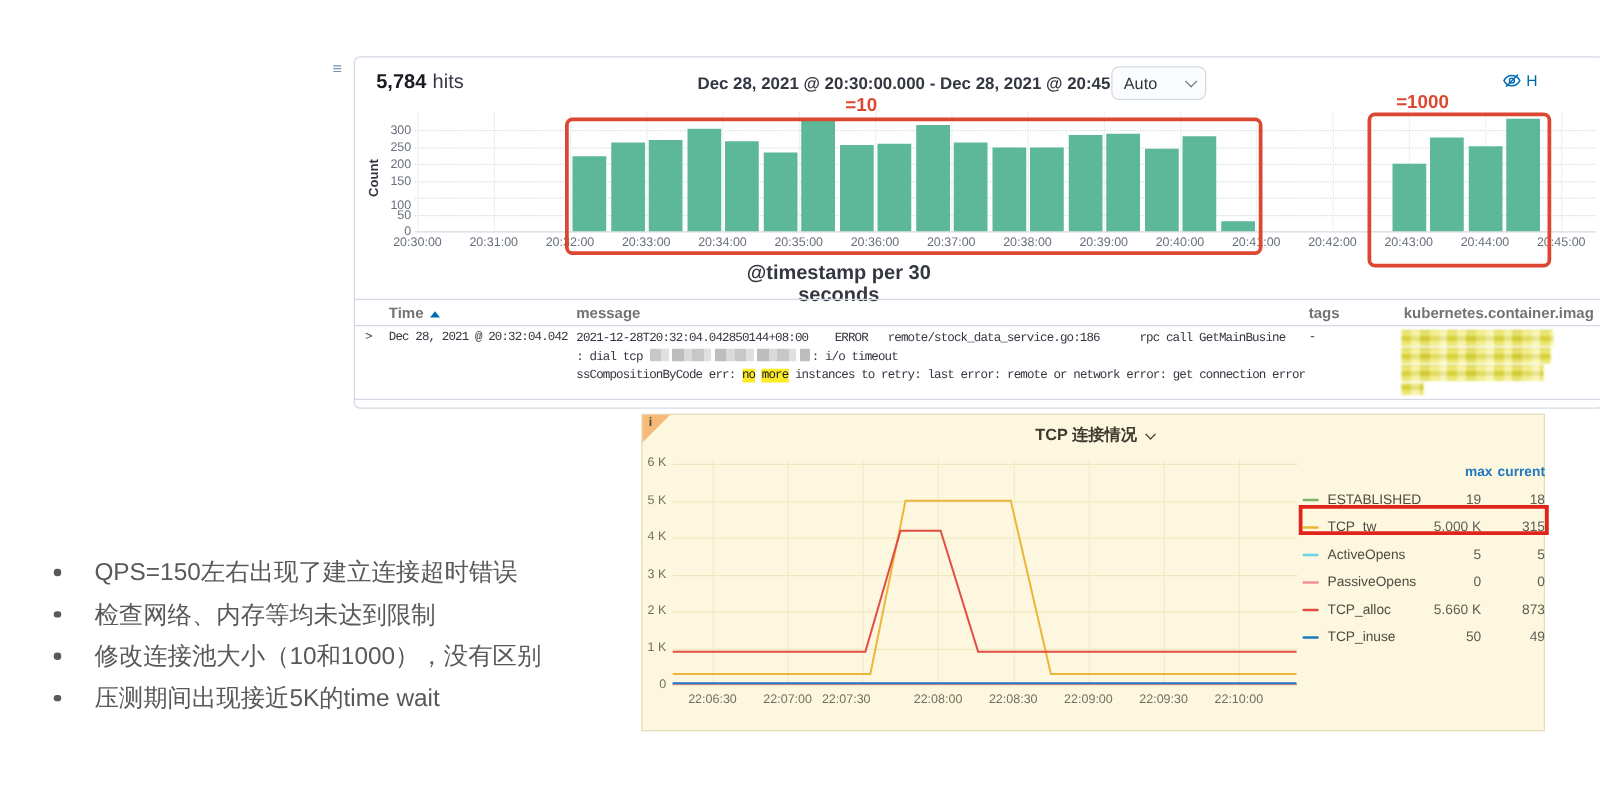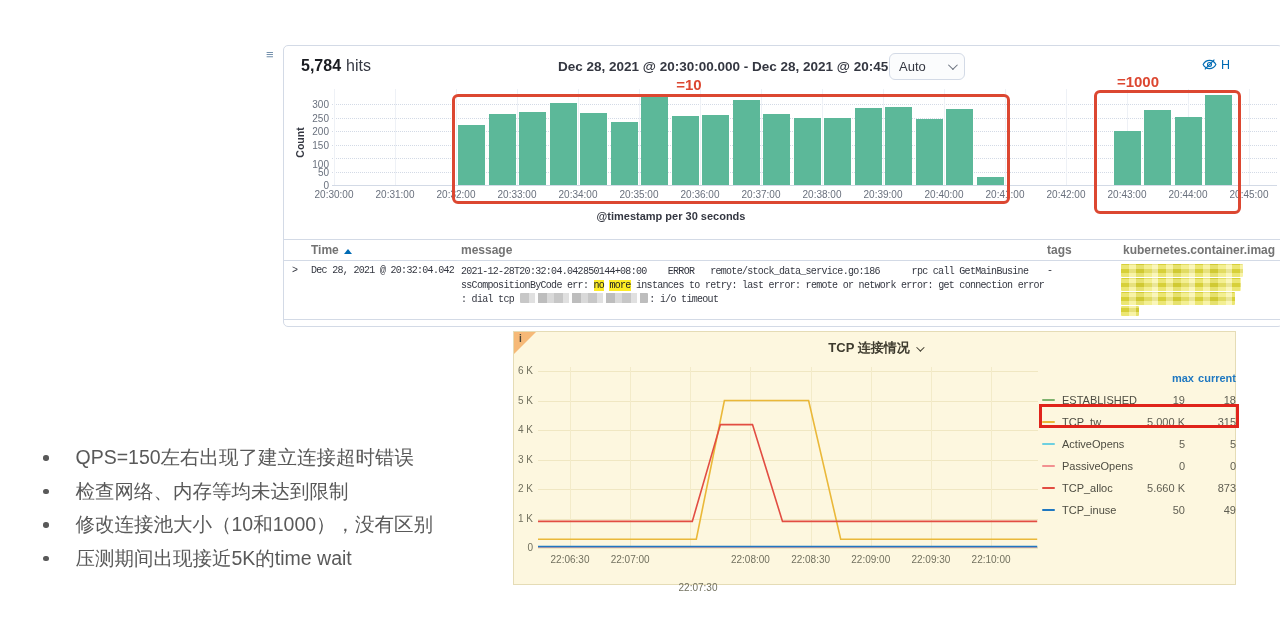--- a/index.html
+++ b/index.html
@@ -26,21 +26,21 @@
              font-size:10.5px;font-weight:700;color:#343741;transform:rotate(-90deg);}
   .kb-grid-h{position:absolute;left:48px;width:945px;height:0;border-top:1px dotted #d3dae6;}
   .kb-grid-h.axis{border-top:1px solid #d3dae6;}
   .kb-grid-v{position:absolute;top:43px;height:96px;width:1px;background:#eef1f6;}
   .kb-ytick{position:absolute;left:5px;width:40px;text-align:right;font-size:10px;color:#69707D;}
   .kb-xtick{position:absolute;top:143px;width:60px;text-align:center;font-size:10px;color:#69707D;}
   .kb-bar{position:absolute;background:#5cb899;}
   .kb-anno{position:absolute;border:3px solid #DC4731;border-radius:6px;}
   .kb-anno-label{position:absolute;width:70px;text-align:center;font-size:15px;font-weight:700;color:#DC4731;}
   .kb-axis-title{position:absolute;left:287px;top:164px;width:200px;text-align:center;
-                 font-size:11px;font-weight:700;color:#343741;}
+                 font-size:16px;font-weight:700;color:#343741;}
   .kb-rule{position:absolute;left:0;width:1000px;height:0;border-top:1px solid #d3dae6;}
   .kb-th{position:absolute;top:197px;font-size:12px;font-weight:700;color:#737373;white-space:nowrap;}
   .sort-up{display:inline-block;width:0;height:0;border-left:4px solid transparent;
            border-right:4px solid transparent;border-bottom:5px solid #006BB4;margin-left:5px;}
   .mono{font-family:"Liberation Mono","DejaVu Sans Mono",monospace;font-size:10px;
         letter-spacing:-0.7px;color:#343741;}
   .kb-expand{position:absolute;left:8px;top:219px;cursor:pointer;}
   .kb-time{position:absolute;left:27px;top:219px;}
   .kb-msg{position:absolute;left:177px;top:219px;width:600px;}
   .msg-line{white-space:pre;line-height:13.8px;}
@@ -195,22 +195,22 @@
     <div class="kb-th" style="left:177px">message</div>
     <div class="kb-th" style="left:763px">tags</div>
     <div class="kb-th" style="left:839px;width:165px;overflow:hidden">kubernetes.container.imag</div>
     <div class="kb-rule" style="top:214px"></div>
 
     <div>
       <div class="kb-expand mono">&gt;</div>
       <div class="kb-time mono">Dec 28, 2021 @ 20:32:04.042</div>
       <div class="kb-msg mono" id="kbMsg">
           <div class="msg-line">2021-12-28T20:32:04.042850144+08:00    ERROR   remote/stock_data_service.go:186      rpc call GetMainBusine</div>
+          <div class="msg-line">: dial tcp <span class="redact-ip"></span>: i/o timeout</div>
           <div class="msg-line">ssCompositionByCode err: <mark>no</mark> <mark>more</mark> instances to retry: last error: remote or network error: get connection error</div>
-          <div class="msg-line">: dial tcp <span class="redact-ip"></span>: i/o timeout</div>
         </div>
       <div class="kb-tags mono">-</div>
       <div class="redact-k8s" style="left:837px;top:218px;width:122px;height:12.5px"></div>
       <div class="redact-k8s" style="left:837px;top:232px;width:120px;height:12.5px"></div>
       <div class="redact-k8s" style="left:837px;top:246px;width:114px;height:12.5px"></div>
       <div class="redact-k8s" style="left:837px;top:260px;width:18px;height:10px"></div>
     </div>
     <div class="kb-rule" style="top:273px"></div>
   </section>
 
@@ -233,21 +233,21 @@
         <div class="gf-ytick" style="top: 92px;">4 K</div>
         <div class="gf-grid-h" style="top: 68.5px;"></div>
         <div class="gf-ytick" style="top: 62.5px;">5 K</div>
         <div class="gf-grid-h" style="top: 39px;"></div>
         <div class="gf-ytick" style="top: 33px;">6 K</div>
         <div class="gf-grid-v" style="left: 56px;"></div>
         <div class="gf-xtick" style="left: 26px;">22:06:30</div>
         <div class="gf-grid-v" style="left: 116.15px;"></div>
         <div class="gf-xtick" style="left: 86.15px;">22:07:00</div>
         <div class="gf-grid-v" style="left: 176.3px;"></div>
-        <div class="gf-xtick" style="left: 154px; margin-top: 28px;">22:07:30</div>
+        <div class="gf-xtick" style="left: 133px;">22:07:30</div>
         <div class="gf-grid-v" style="left: 236.45px;"></div>
         <div class="gf-xtick" style="left: 206.45px;">22:08:00</div>
         <div class="gf-grid-v" style="left: 296.6px;"></div>
         <div class="gf-xtick" style="left: 266.6px;">22:08:30</div>
         <div class="gf-grid-v" style="left: 356.75px;"></div>
         <div class="gf-xtick" style="left: 326.75px;">22:09:00</div>
         <div class="gf-grid-v" style="left: 416.9px;"></div>
         <div class="gf-xtick" style="left: 386.9px;">22:09:30</div>
         <div class="gf-grid-v" style="left: 477.05px;"></div>
         <div class="gf-xtick" style="left: 447.05px;">22:10:00</div>

